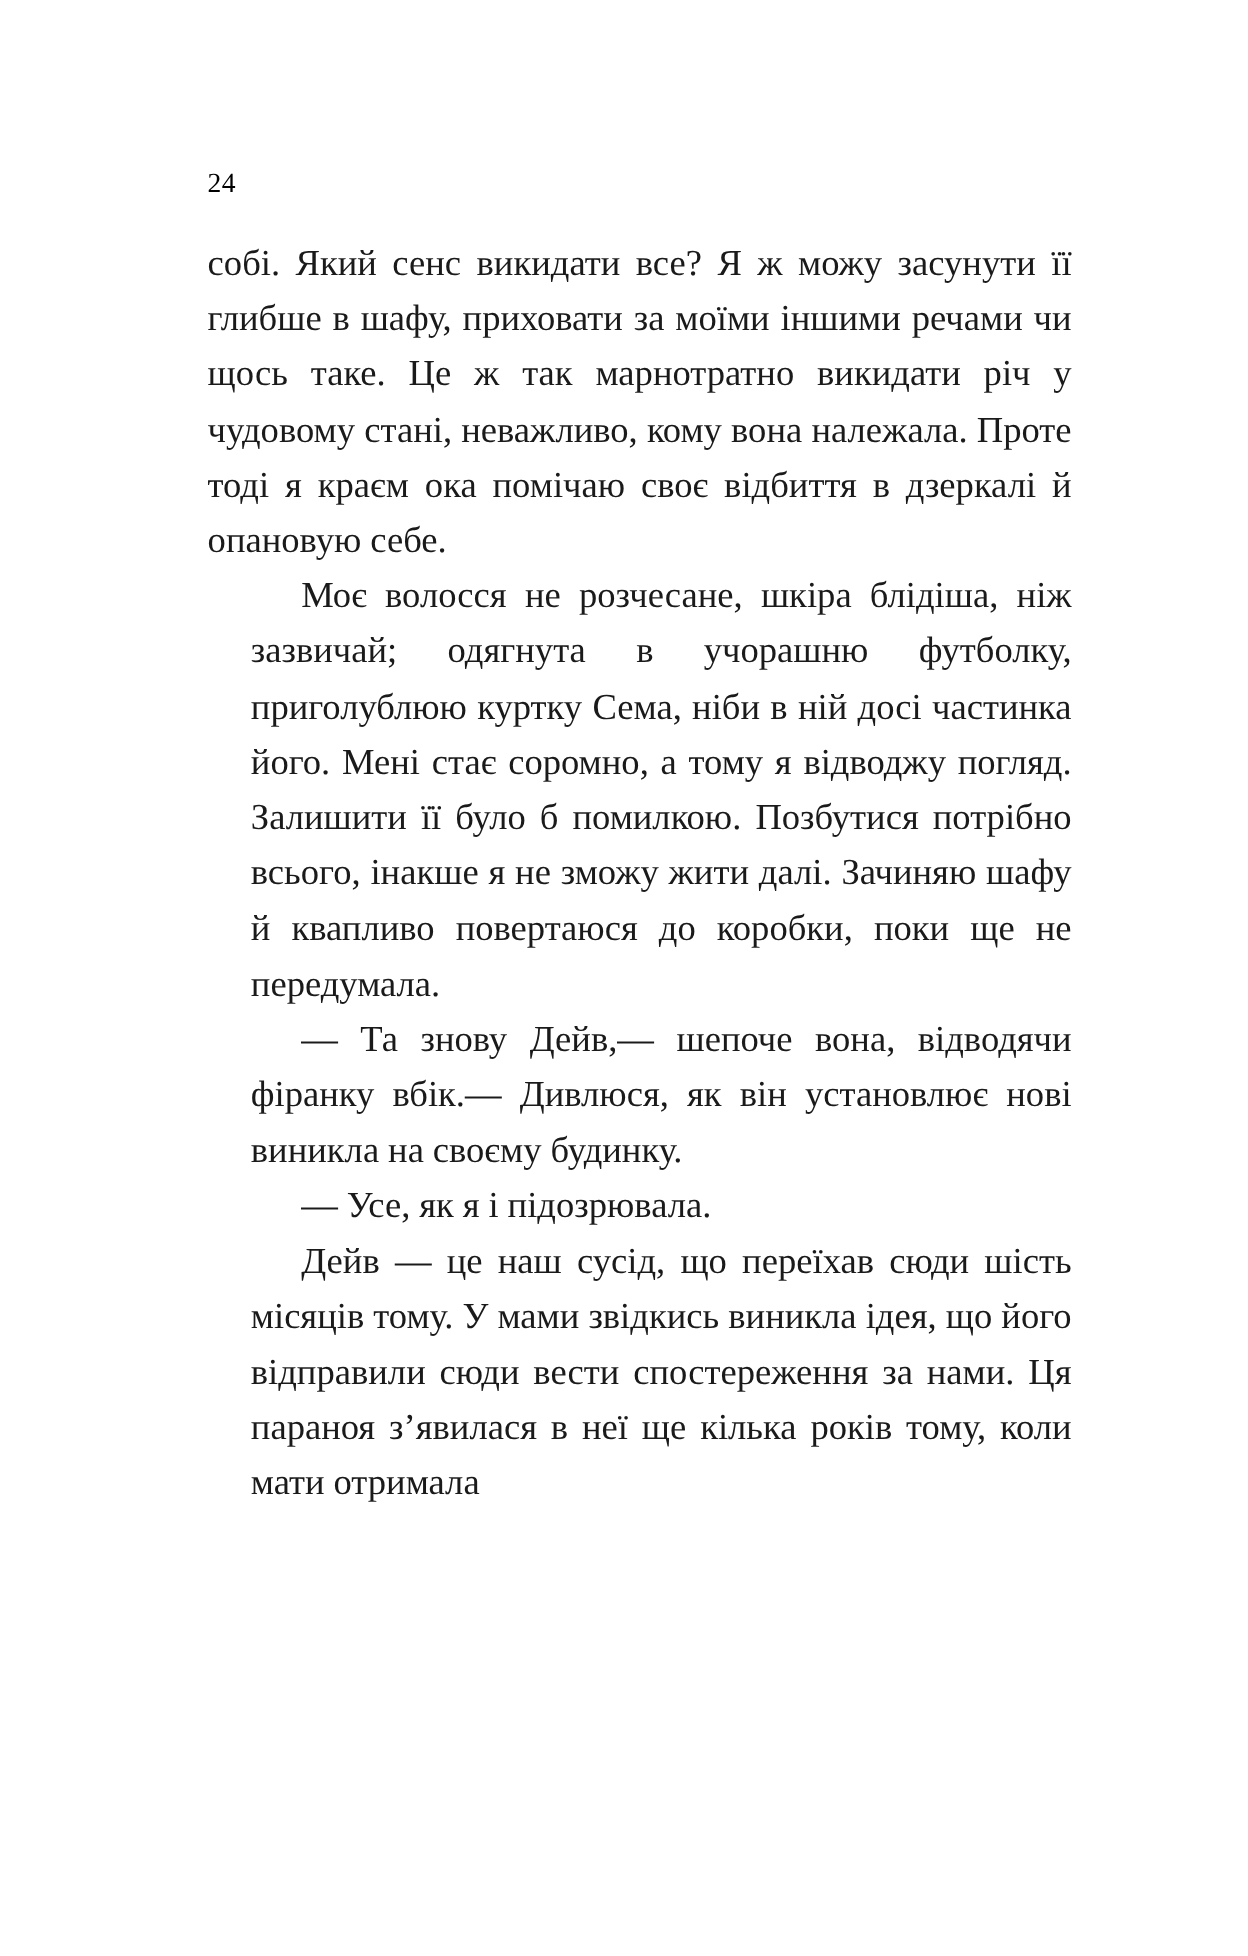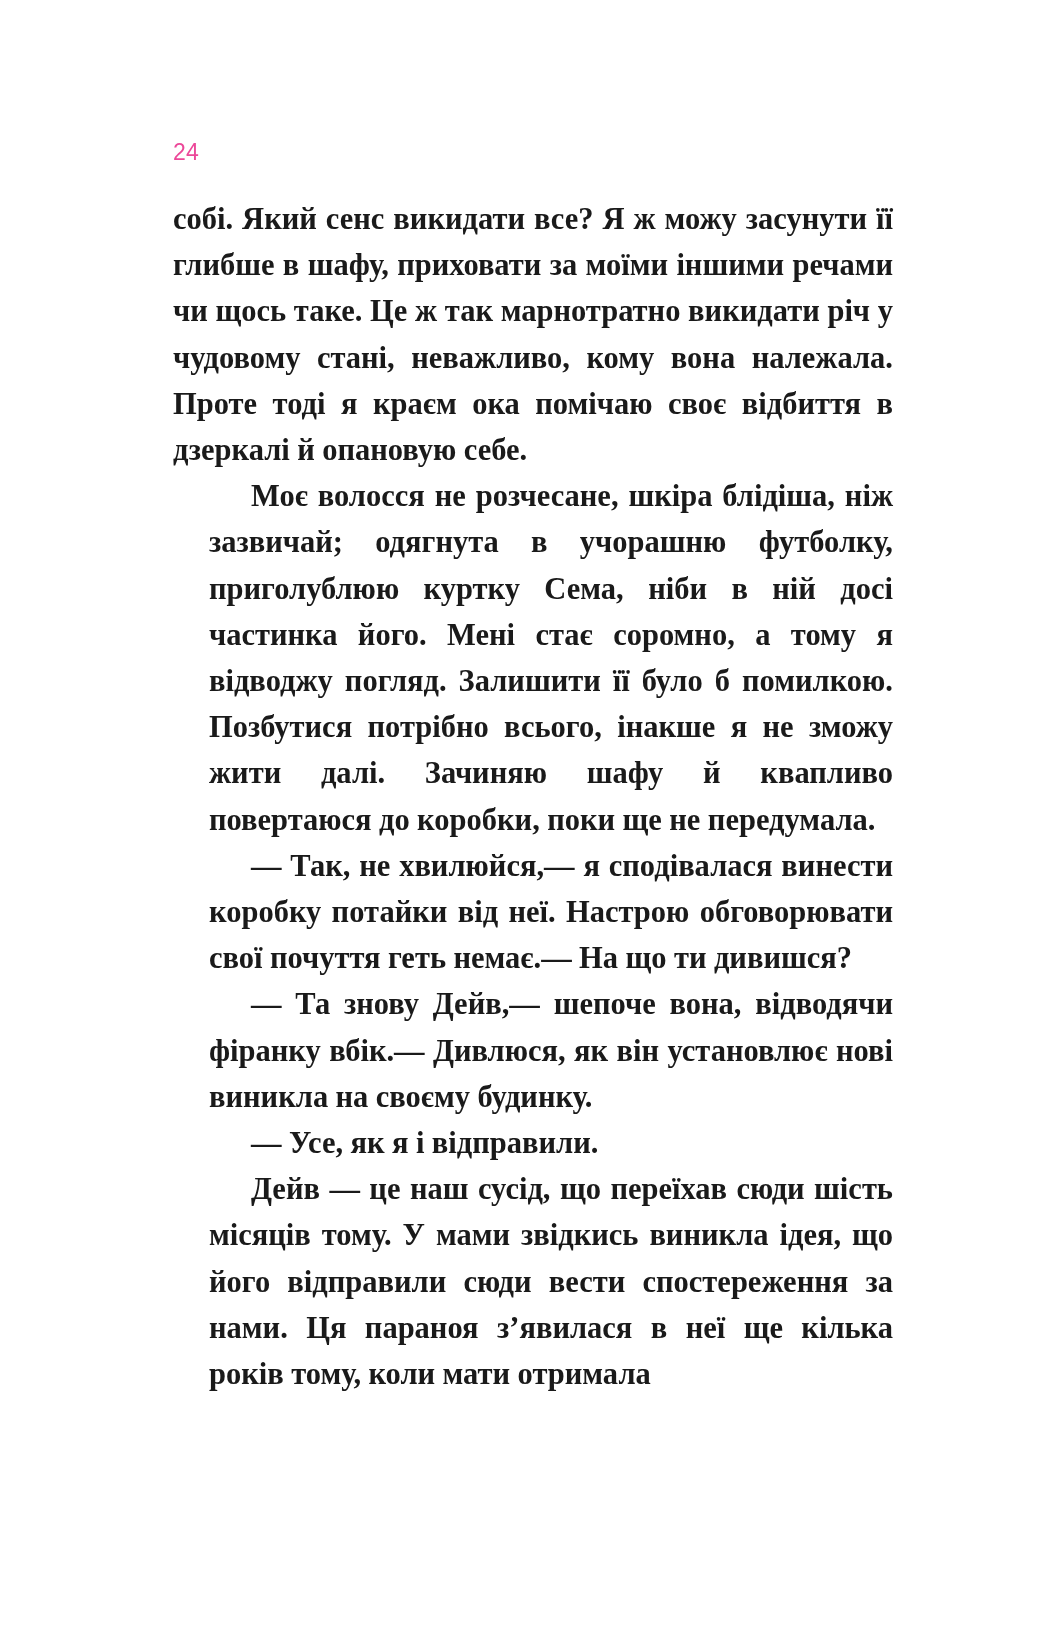--- a/index.html
+++ b/index.html
@@ -18,24 +18,24 @@
     position: relative;
     width: 1040px;
     height: 1630px;
     background: #ffffff;
     box-sizing: border-box;
   }
   .folio {
     position: absolute;
     left: 173px;
     top: 141px;
-    font-family: Liberation Sans, sans-serif;
+    font-family: Liberation Serif, serif;
     font-size: 23px;
     line-height: 1;
-    color: #ec4899;
+    color: #000000;
     letter-spacing: 0.2px;
   }
   .textblock {
     position: absolute;
     left: 173px;
     top: 196px;
     width: 720px;
   }
   .para {
     margin: 0;
@@ -47,32 +47,30 @@
     -webkit-hyphens: manual;
     color: #1a1a1a;
     word-spacing: -0.2px;
   }
   .para.indent {
     text-indent: 42px;
     margin-left: 36px;
   }
   .para.last-flush {
     text-align-last: left;
-    font-weight: bold;
   }
 </style>
 </head>
 <body>
 
 <div class="page">
 
   <div class="folio">24</div>
 
   <div class="textblock">
     <p class="para last-flush">собі. Який сенс викидати все? Я ж можу засунути її глибше в шафу, приховати за моїми іншими речами чи щось таке. Це ж так марнотратно викидати річ у чудовому стані, неважливо, кому вона належала. Проте тоді я краєм ока помічаю своє відбиття в дзеркалі й опановую себе.</p>
     <p class="para indent last-flush">Моє волосся не розчесане, шкіра блідіша, ніж зазвичай; одягнута в учорашню футболку, приголублюю куртку Сема, ніби в ній досі частинка його. Мені стає соромно, а тому я відводжу погляд. Залишити її було б помилкою. Позбутися потрібно всього, інакше я не зможу жити далі. Зачиняю шафу й квапливо повертаюся до коробки, поки ще не передумала.</p>
-    <p class="para indent last-flush">— Так, не хвилюйся,— я сподівалася винести коробку потайки від неї. Настрою обговорювати свої почуття геть немає.— На що ти дивишся?</p>
     <p class="para indent last-flush">— Та знову Дейв,— шепоче вона, відводячи фіранку вбік.— Дивлюся, як він установлює нові виникла на своєму будинку.</p>
-    <p class="para indent last-flush">— Усе, як я і відправили.</p>
+    <p class="para indent last-flush">— Усе, як я і підозрювала.</p>
     <p class="para indent last-flush">Дейв — це наш сусід, що переїхав сюди шість місяців тому. У мами звідкись виникла ідея, що його відправили сюди вести спостереження за нами. Ця параноя з’явилася в неї ще кілька років тому, коли мати отримала</p>
   </div>
 
 </div>
 
 </body></html>

